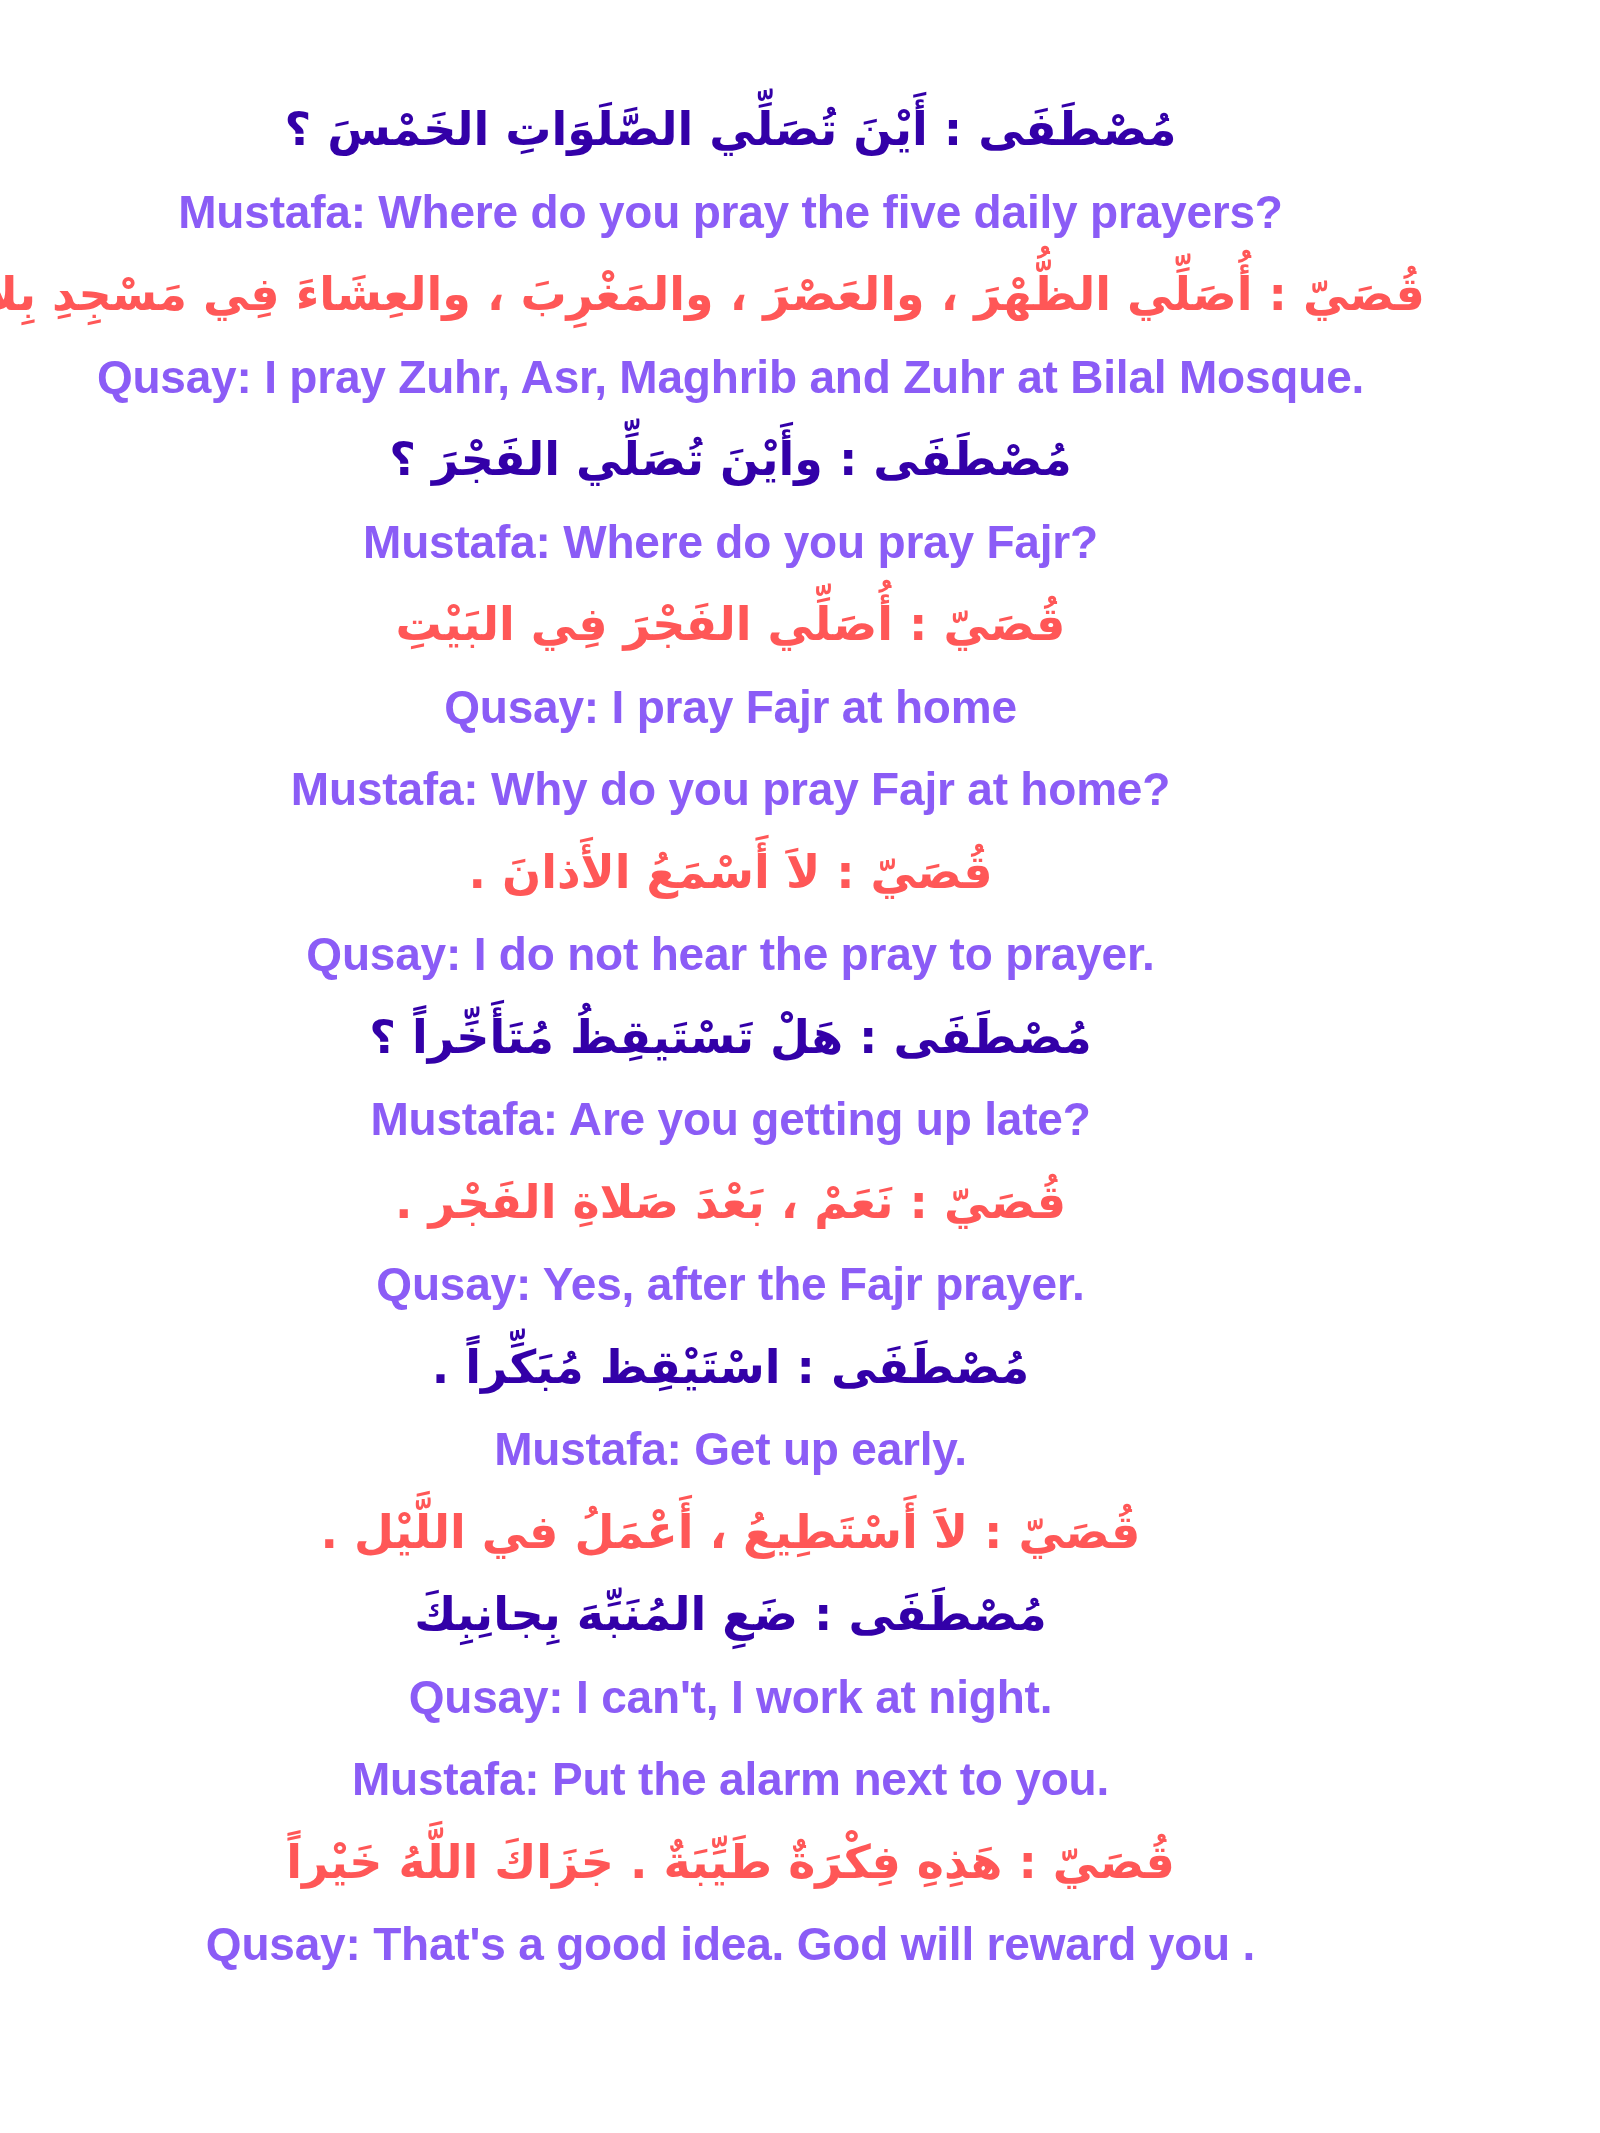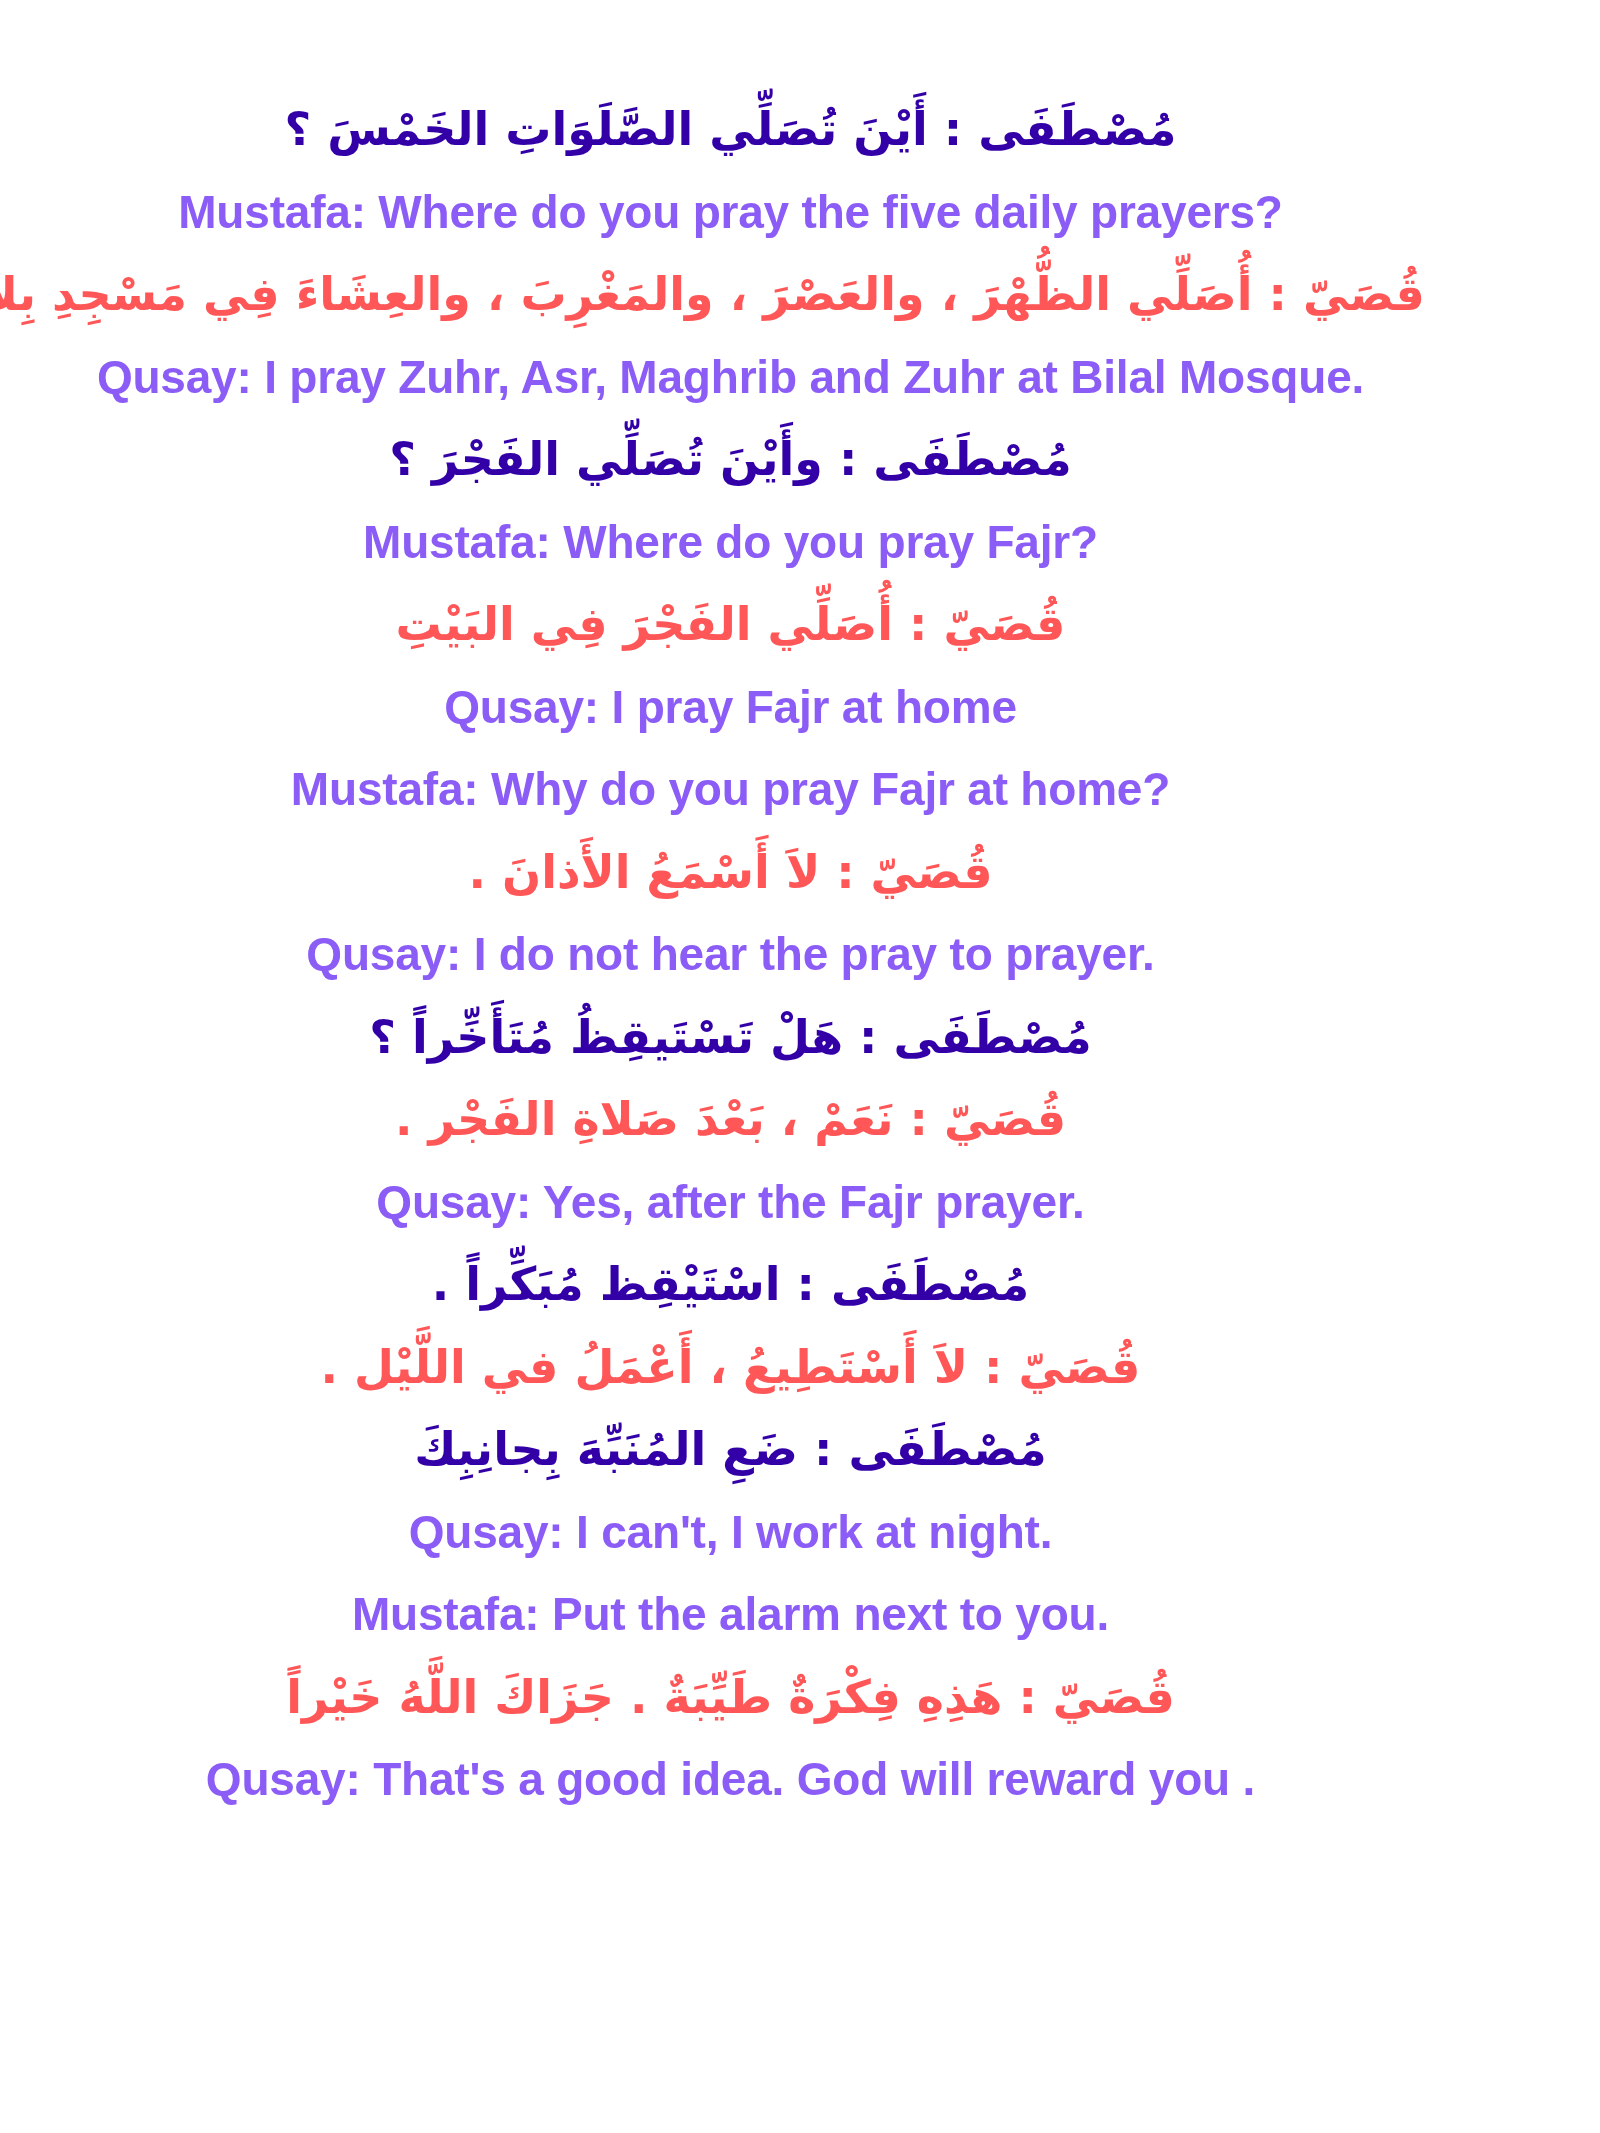--- a/index.html
+++ b/index.html
@@ -59,25 +59,27 @@
 
   <p class="line ar speaker-qusay">قُصَيّ : أُصَلِّي الفَجْرَ فِي البَيْتِ</p>
   <p class="line en">Qusay: I pray Fajr at home</p>
 
   <p class="line en">Mustafa: Why do you pray Fajr at home?</p>
 
   <p class="line ar speaker-qusay">قُصَيّ : لاَ أَسْمَعُ الأَذانَ .</p>
   <p class="line en">Qusay: I do not hear the pray to prayer.</p>
 
   <p class="line ar speaker-mustafa">مُصْطَفَى : هَلْ تَسْتَيقِظُ مُتَأَخِّراً ؟</p>
+  <p class="line en">Mustafa: Are you getting up late?</p>
 
   <p class="line ar speaker-qusay">قُصَيّ : نَعَمْ ، بَعْدَ صَلاةِ الفَجْر .</p>
   <p class="line en">Qusay: Yes, after the Fajr prayer.</p>
 
   <p class="line ar speaker-mustafa">مُصْطَفَى : اسْتَيْقِظ مُبَكِّراً .</p>
+  <p class="line en">Mustafa: Get up early.</p>
 
   <p class="line ar speaker-qusay">قُصَيّ : لاَ أَسْتَطِيعُ ، أَعْمَلُ في اللَّيْل .</p>
   <p class="line ar speaker-mustafa">مُصْطَفَى : ضَعِ المُنَبِّهَ بِجانِبِكَ</p>
 
   <p class="line en">Qusay: I can't, I work at night.</p>
   <p class="line en">Mustafa: Put the alarm next to you.</p>
 
   <p class="line ar speaker-qusay">قُصَيّ : هَذِهِ فِكْرَةٌ طَيِّبَةٌ . جَزَاكَ اللَّهُ خَيْراً</p>
   <p class="line en">Qusay: That's a good idea. God will reward you .</p>
 </div>

